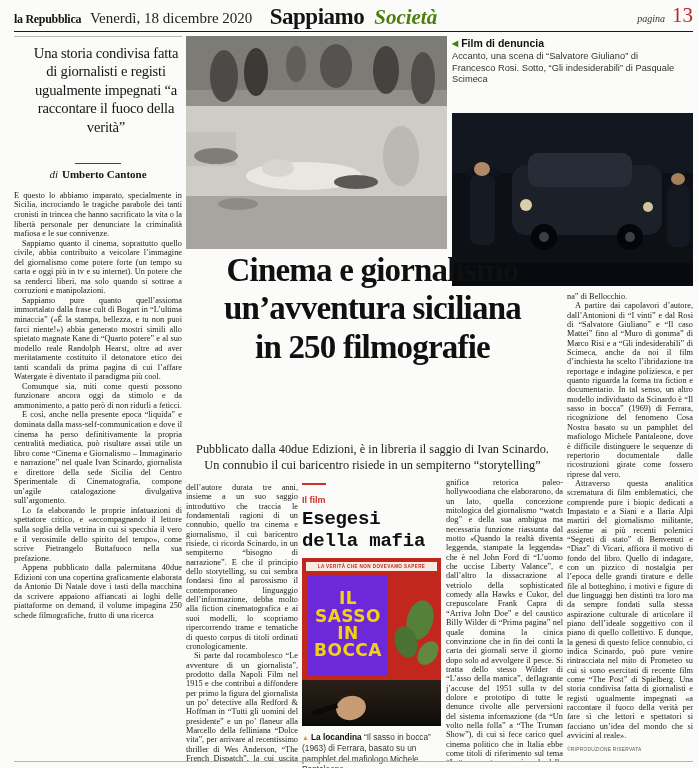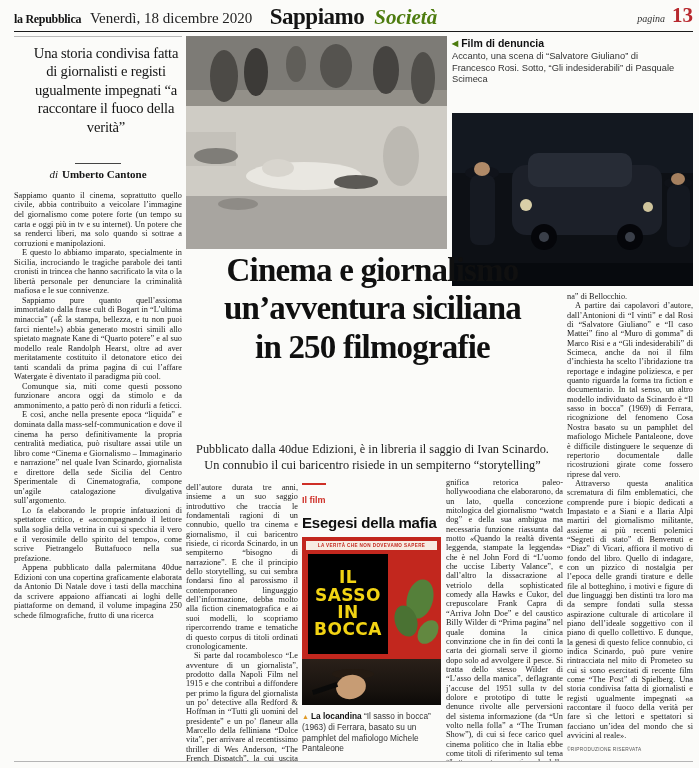--- a/index.html
+++ b/index.html
@@ -12,21 +12,21 @@
   
   .masthead { position:absolute; left:14px; top:0; width:679px; height:31px; }
   .mast-left { position:absolute; left:0; bottom:4px; font-size:11px; }
   .brand { font-weight:bold; font-size:12px; letter-spacing:-0.3px; }
   .mast-date { font-size:15px; margin-left:6px; color:#222; }
   .mast-center { position:absolute; left:0; right:0; bottom:1px; text-align:center; }
   .section { font-weight:bold; font-size:23px; letter-spacing:-0.5px; }
   .section-accent { font-style:italic; font-size:21px; font-weight:bold; margin-left:6px; }
   .mast-right { position:absolute; right:0; bottom:3px; }
   .page-label { font-style:italic; font-size:10px; color:#333; }
-  .page-number { font-weight:bold; font-size:21px; margin-left:3px; }
+  .page-number { font-weight:normal; font-size:21px; margin-left:3px; }
   .mast-rule { position:absolute; left:14px; top:31px; width:679px; height:1px; background:#1a1a1a; }
   
   .sidebar { position:absolute; left:14px; top:36px; width:168px; height:726px; border-top:1px solid #b9b9b9; overflow:hidden; }
   .lead-quote { margin-top:7px; text-align:center; font-size:14.6px; line-height:1.26; letter-spacing:-0.2px;margin-left:16px; }
   .byline-rule { width:46px; height:1px; background:#444; margin:27px auto 0 auto; }
   .byline { text-align:center; font-size:11px; margin-top:4px; }
   .byline .di { font-style:italic; margin-right:4px; }
   .byline .name { font-weight:bold; }
   .body-text { margin-top:11px; font-size:8.3px; line-height:9.55px; text-align:justify; color:#191919; }
   .body-text p + p { text-indent:8px; }
@@ -47,25 +47,25 @@
   
   .col { position:absolute; font-size:8.3px; line-height:9.35px; text-align:justify; color:#191919; overflow:hidden; }
   .col p + p { text-indent:8px; }
   .col1 { left:186px; top:483px; width:112px; height:278px; }
   .col3 { left:446px; top:478px; width:117px; height:283px; }
   .col4 { left:567px; top:292px; width:126px; height:462px; }
   .copyright { font-family:"Liberation Sans", sans-serif; font-size:4.8px; color:#555; margin-top:4px; letter-spacing:0.3px; }
   
   .filmbox { position:absolute; left:302px; top:483px; width:139px; font-family:"Liberation Sans", sans-serif; }
   .film-label { color:#ce2f27; font-weight:bold; font-size:9px; border-top:2px solid #ce2f27; display:inline-block; padding-top:10px; }
-  .film-title { font-weight:bold; font-size:15px; color:#0f0f0f; margin-top:7px; letter-spacing:-0.2px; }
+  .film-title { font-weight:bold; font-size:19px; color:#0f0f0f; margin-top:1px; letter-spacing:-0.2px;font-family:Liberation Mono, monospace; }
   .poster { position:relative; width:139px; height:168px; margin-top:6px; background:#c2271e; overflow:hidden; }
   .poster-band { position:absolute; left:4px; right:4px; top:4px; height:9px; background:#f7ece2;
     color:#c2271e; font-size:4.6px; font-weight:bold; text-align:center; line-height:9px; letter-spacing:0.4px; }
-  .poster-title { position:absolute; left:6px; top:17px; width:80px; height:100px; background:#000000;
+  .poster-title { position:absolute; left:6px; top:17px; width:80px; height:100px; background:#6d28d9;
     color:#f2d313; display:flex; flex-direction:column; align-items:center; justify-content:center;
     font-family:"DejaVu Sans", sans-serif; font-weight:bold; font-size:17px; line-height:1.02; letter-spacing:0.5px; }
   .cactus { position:absolute; border-radius:50%; background:#55803a; }
   .c1 { width:26px; height:40px; right:8px; top:42px; transform:rotate(15deg); }
   .c2 { width:22px; height:32px; right:24px; top:68px; transform:rotate(-18deg); background:#4a7233; }
   .c3 { width:18px; height:26px; right:4px; top:82px; transform:rotate(35deg); background:#628840; }
   .poster-bottom { position:absolute; left:0; right:0; bottom:0; height:46px;
     background:linear-gradient(180deg,#2a2019 0%, #17120e 70%, #0c0a08 100%); }
   .face { position:absolute; left:34px; bottom:6px; width:30px; height:24px; border-radius:50%;
     background:#c79c74; transform:rotate(-12deg); }
@@ -100,22 +100,22 @@
   </div>
   <div class="mast-rule"></div>
 
   <div class="sidebar">
     <div class="lead-quote">Una storia condivisa fatta di giornalisti e registi ugualmente impegnati “a raccontare il fuoco della verità”</div>
     <div class="byline-rule"></div>
     <div class="byline">
       <span class="di">di</span><span class="name">Umberto Cantone</span>
     </div>
     <div class="body-text">
+      <p>E questo lo abbiamo imparato, specialmente in Sicilia, incrociando le tragiche parabole dei tanti cronisti in trincea che hanno sacrificato la vita o la libertà personale per denunciare la criminalità mafiosa e le sue connivenze.</p>
       <p>Sappiamo quanto il cinema, soprattutto quello civile, abbia contribuito a veicolare l’immagine del giornalismo come potere forte (un tempo su carta e oggi più in tv e su internet). Un potere che sa renderci liberi, ma solo quando si sottrae a corruzioni e manipolazioni.</p>
-      <p>E questo lo abbiamo imparato, specialmente in Sicilia, incrociando le tragiche parabole dei tanti cronisti in trincea che hanno sacrificato la vita o la libertà personale per denunciare la criminalità mafiosa e le sue connivenze.</p>
       <p>Sappiamo pure quanto quell’assioma immortalato dalla frase cult di Bogart in “L’ultima minaccia” («È la stampa, bellezza, e tu non puoi farci niente!») abbia generato mostri simili allo spietato magnate Kane di “Quarto potere” e al suo modello reale Randolph Hearst, oltre ad aver meritatamente costituito il detonatore etico dei tanti scandali da prima pagina di cui l’affare Watergate è diventato il paradigma più cool.</p>
       <p>Comunque sia, miti come questi possono funzionare ancora oggi da stimolo e da ammonimento, a patto però di non ridurli a feticci.</p>
       <p>E così, anche nella presente epoca “liquida” e dominata dalla mass-self-communication e dove il cinema ha perso definitivamente la propria centralità mediatica, può risultare assai utile un libro come “Cinema e Giornalismo – Immaginario e narrazione” nel quale Ivan Scinardo, giornalista e direttore della sede Sicilia del Centro Sperimentale di Cinematografia, compone un’agile catalogazione divulgativa sull’argomento.</p>
       <p>Lo fa elaborando le proprie infatuazioni di spettatore critico, e «accompagnando il lettore sulla soglia della vetrina in cui si specchia il vero e il verosimile dello spirito del tempo», come scrive Pietrangelo Buttafuoco nella sua prefazione.</p>
       <p>Appena pubblicato dalla palermitana 40due Edizioni con una copertina graficamente elaborata da Antonio Di Natale dove i tasti della macchina da scrivere appaiono affiancati ai loghi delle piattaforme on demand, il volume impagina 250 schede filmografiche, frutto di una ricerca</p>
     </div>
   </div>
 
   <div class="photo1">
     <svg viewBox="0 0 261 213" preserveAspectRatio="none">

